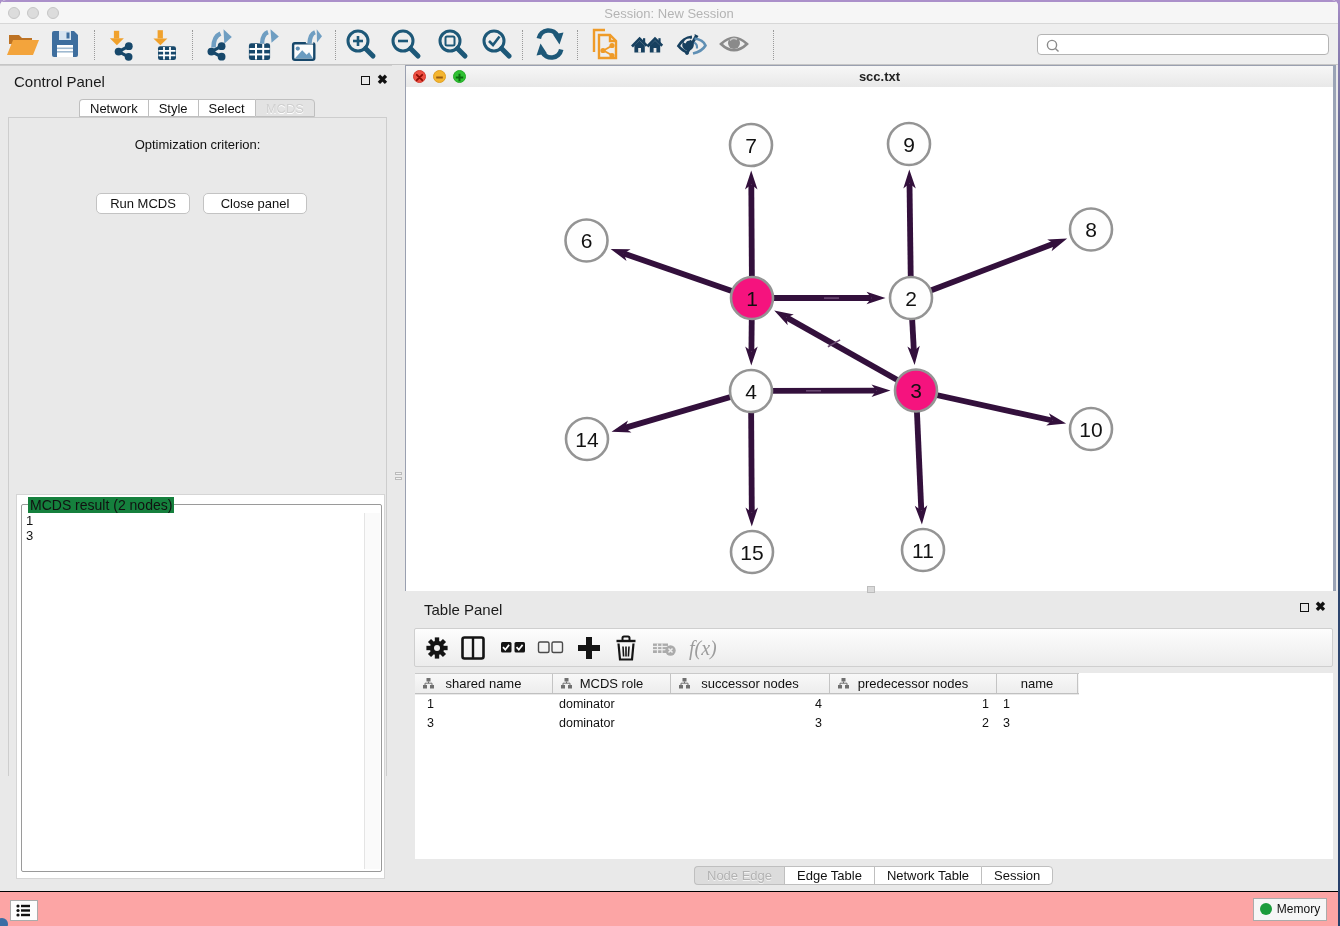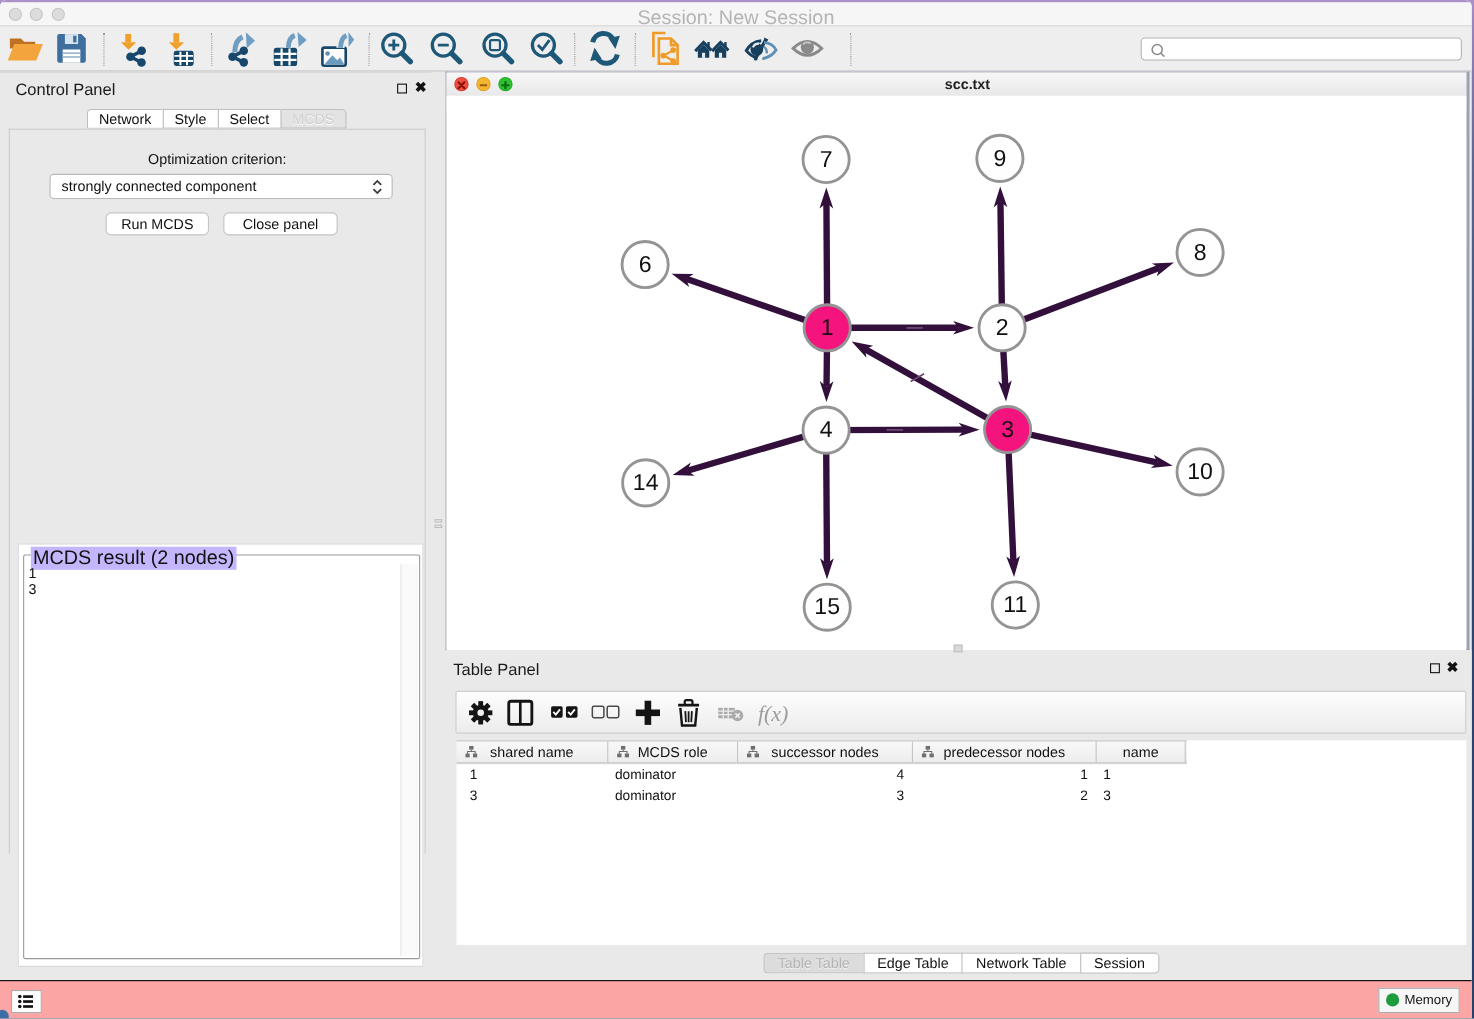--- a/index.html
+++ b/index.html
@@ -1,41 +1,41 @@
 <!DOCTYPE html>
 <html><head><meta charset="utf-8">
 <style>
 *{margin:0;padding:0;box-sizing:border-box}
 html,body{width:1340px;height:926px;overflow:hidden}
 body{font-family:"Liberation Sans",sans-serif;background:linear-gradient(180deg,#ab90ca 0px,#9a86bd 18px,#5d648e 150px,#31486f 420px,#27406b 926px);position:relative}
 .app{position:absolute;left:0;top:0;width:1338px;height:926px;background:#e9e9e9;border-radius:6px 6px 0 0;overflow:hidden}
 .topstrip{position:absolute;left:0;top:0;width:100%;height:2px;background:#ab90ca;z-index:50}
 .titlebar{position:absolute;left:0;top:0;width:100%;height:23px;background:#f6f6f6}
 .tl{position:absolute;top:7px;width:12px;height:12px;border-radius:50%;background:#dcdcdc;border:1px solid #c6c6c6}
-.sesstitle{position:absolute;top:6px;left:0;width:100%;text-align:center;font-size:18px;color:#b4b4b4}
+.sesstitle{position:absolute;top:6px;left:0;width:100%;text-align:center;font-size:13px;color:#b4b4b4}
 .toolbar{position:absolute;left:0;top:23px;width:100%;height:42px;background:#eeeeee;border-top:1px solid #d7d7d7;border-bottom:1px solid #c6c6c6}
 .tbi{position:absolute;top:2px}
 .tbsep{position:absolute;top:6px;height:30px;width:0;border-left:1px dotted #9a9a9a}
 .search{position:absolute;left:1037px;top:10px;width:292px;height:21px;background:#fff;border:1px solid #b4b4b4;border-radius:4px}
 
 .cpanel{position:absolute;left:0;top:65px;width:392px;height:826px;background:#e9e9e9;border-top:1px solid #cfcfcf}
 .phead{font-size:15px;color:#1a1a1a}
 .flbtn{position:absolute;width:9px;height:9px;border:1.5px solid #111}
 .xbtn{position:absolute;font-size:13px;font-weight:bold;color:#111}
 .tabs{position:absolute;top:33px;left:79px;height:18px;display:flex;font-size:13px}
 .tab{background:#fff;border:1px solid #bfbfbf;border-right:none;padding:0 10px;line-height:17px;color:#111}
 .tab:first-child{border-radius:4px 0 0 0}
 .tab.sel{background:#e3e3e3;color:#cfcfcf;text-shadow:0 1px 0 #fff;border-right:1px solid #bfbfbf;border-radius:0 4px 0 0}
 .cpcontent{position:absolute;left:8px;top:51px;width:379px;height:659px;background:#e9e9e9;border:1px solid #cdcdcd;border-bottom:none}
 .optlabel{position:absolute;top:19px;left:0;width:100%;text-align:center;font-size:13px;color:#111}
 .combo{position:absolute;left:36px;top:40px;width:312px;height:23px;background:#fff;border:1px solid #b9b9b9;border-radius:4px;font-size:13px;line-height:21px;padding-left:10px;color:#111}
 .btn{position:absolute;height:21px;background:#fff;border:1px solid #c3c3c3;border-radius:5px;font-size:13px;text-align:center;line-height:19px;color:#111}
 .resultbox{position:absolute;left:7px;top:376px;width:369px;height:385px;background:#fff;border:1px solid #d5d5d5}
 .fieldset{position:absolute;left:4px;top:9px;width:361px;height:368px;border:1px solid #9a9a9a;border-radius:2px}
-.legend{position:absolute;left:6px;top:-8px;background:#c4b5fd;font-size:18px;color:#111;padding:0 2px}
+.legend{position:absolute;left:6px;top:-8px;background:#15803d;font-size:14px;color:#111;padding:0 2px}
 .resview{position:absolute;left:1px;top:8px;width:343px;height:355px;font-size:13px;color:#111;line-height:15px;padding-left:3px}
 .ressb{position:absolute;right:1px;top:8px;width:16px;height:356px;background:#fafafa;border-left:1px solid #e4e4e4}
 
 .netwin{position:absolute;left:405px;top:65px;width:931px;height:526px;border:1px solid #9aa0b0;border-right:3px solid #9aa3b6;background:#fff}
 .nettitle{position:absolute;left:0;top:0;width:100%;height:36px;background:linear-gradient(#f7f7f7,#dedede);border-bottom:1px solid #ababab}
 .mtl{position:absolute;top:3.5px;width:13px;height:13px;border-radius:50%;text-align:center}
 .netcanvas{position:absolute;left:0;top:21px;width:927px;height:504px;background:#fff;overflow:hidden}
 
 .tpanel{position:absolute;left:392px;top:591px;width:946px;height:300px;background:#e9e9e9}
 .ttoolbar{position:absolute;left:22px;top:37px;width:919px;height:39px;background:linear-gradient(#fdfdfd,#ececec);border:1px solid #cfcfcf;border-radius:2px}
@@ -222,25 +222,20 @@
     <div class="flbtn" style="left:361px;top:10px"></div>
     <div class="xbtn" style="left:377px;top:6px">✖</div>
     <div class="tabs">
       <div class="tab">Network</div>
         <div class="tab">Style</div>
         <div class="tab">Select</div>
         <div class="tab sel">MCDS</div>
     </div>
     <div class="cpcontent">
       <div class="optlabel">Optimization criterion:</div>
-      <div class="combo">strongly connected component
-        <svg width="12" height="16" style="position:absolute;right:7px;top:3px" viewBox="0 0 12 16">
-            <path d="M2.5 6 L6 2.5 L9.5 6 M2.5 10 L6 13.5 L9.5 10" stroke="#3a3a3a" stroke-width="1.7" fill="none"></path>
-          </svg>
-      </div>
       <div class="btn" style="left:87px;top:75px;width:94px">Run MCDS</div>
       <div class="btn" style="left:194px;top:75px;width:104px">Close panel</div>
       <div class="resultbox">
         <div class="fieldset">
           <div class="legend">MCDS result (2 nodes)</div>
           <div class="resview">1<br>3</div>
           <div class="ressb"></div>
         </div>
       </div>
     </div>
@@ -331,21 +326,21 @@
         </g>
       </svg>
     </div>
   </div>
   <div style="position:absolute;left:867px;top:586px;width:8px;height:7px;background:#dadada;border:1px solid #bdbdbd;z-index:5"></div>
   <div style="position:absolute;left:395px;top:470px;width:9px;height:14px;background:#e9e9e9;z-index:5">
       <div style="width:7px;height:3px;border:1px solid #bbb;background:#f2f2f2;margin-top:2px"></div>
       <div style="width:7px;height:3px;border:1px solid #bbb;background:#f2f2f2;margin-top:2px"></div>
     </div>
   <div class="tpanel" id="tpanel">
-    <div class="phead" style="position:absolute;left:20px;top:10px">Table Panel</div>
+    <div class="phead" style="position:absolute;left:32px;top:10px">Table Panel</div>
     <div class="flbtn" style="left:908px;top:12px"></div>
     <div class="xbtn" style="left:923px;top:8px">✖</div>
     <div class="ttoolbar" id="ttoolbar">
       <svg width="320" height="37" viewBox="0 0 320 37">
         <g fill="#141414">
           <g transform="translate(22,19)">
               <circle r="7.2"></circle>
               <g>
                 <rect x="-2.2" y="-10.6" width="4.4" height="6"></rect>
                 <rect x="-2.2" y="4.6" width="4.4" height="6"></rect>
@@ -435,21 +430,21 @@
       <div class="tcell" style="left:256px;top:0;width:151px;text-align:right">4</div>
       <div class="tcell" style="left:415px;top:0;width:159px;text-align:right">1</div>
       <div class="tcell" style="left:588px;top:0">1</div>
       <div class="tcell" style="left:12px;top:19px">3</div>
       <div class="tcell" style="left:144px;top:19px">dominator</div>
       <div class="tcell" style="left:256px;top:19px;width:151px;text-align:right">3</div>
       <div class="tcell" style="left:415px;top:19px;width:159px;text-align:right">2</div>
       <div class="tcell" style="left:588px;top:19px">3</div>
     </div>
     <div class="btabs">
-      <div class="btab sel">Table Table</div>
+      <div class="btab sel">Node Edge</div>
         <div class="btab">Edge Table</div>
         <div class="btab">Network Table</div>
         <div class="btab">Session</div>
     </div>
   </div>
   <div class="statusbar">
     <div class="listb">
         <svg width="26" height="19" viewBox="0 0 26 19">
           <g fill="#111">
             <circle cx="7" cy="5" r="1.6"></circle>

